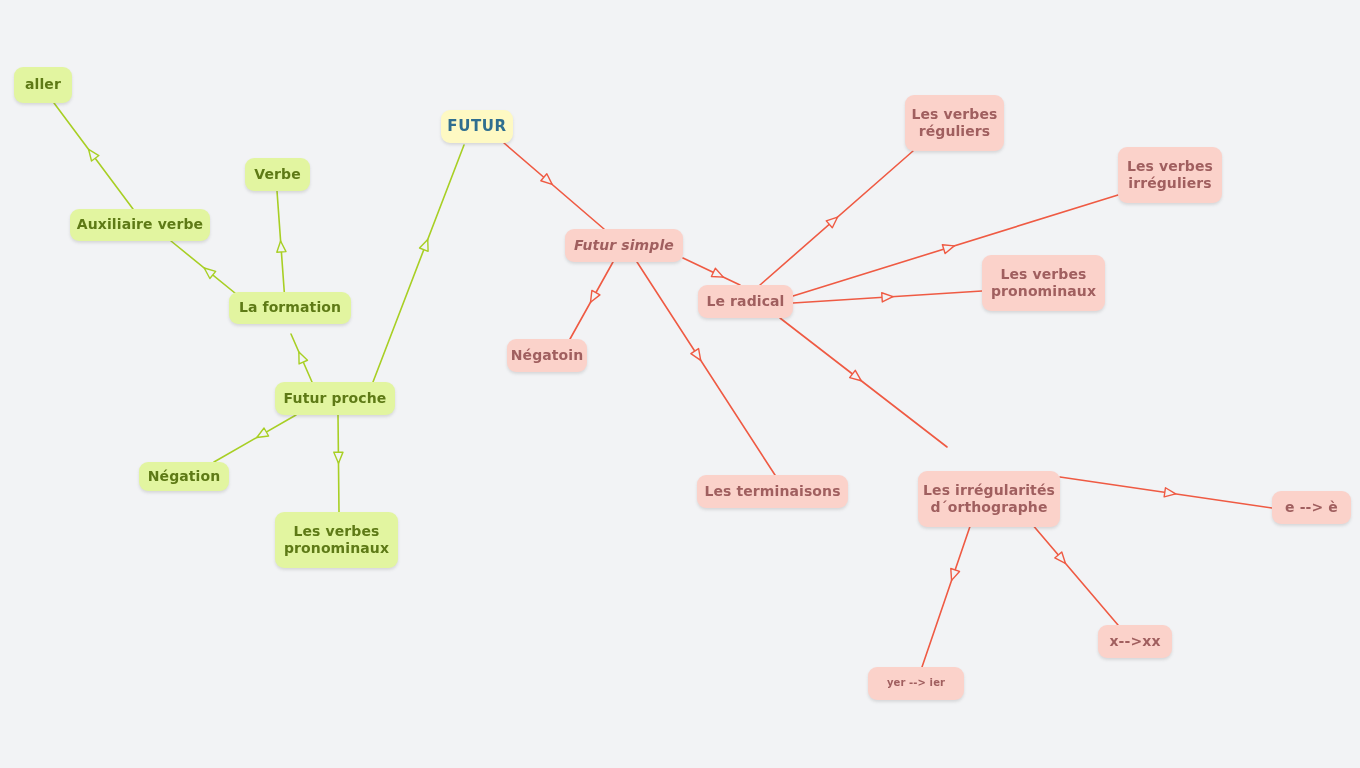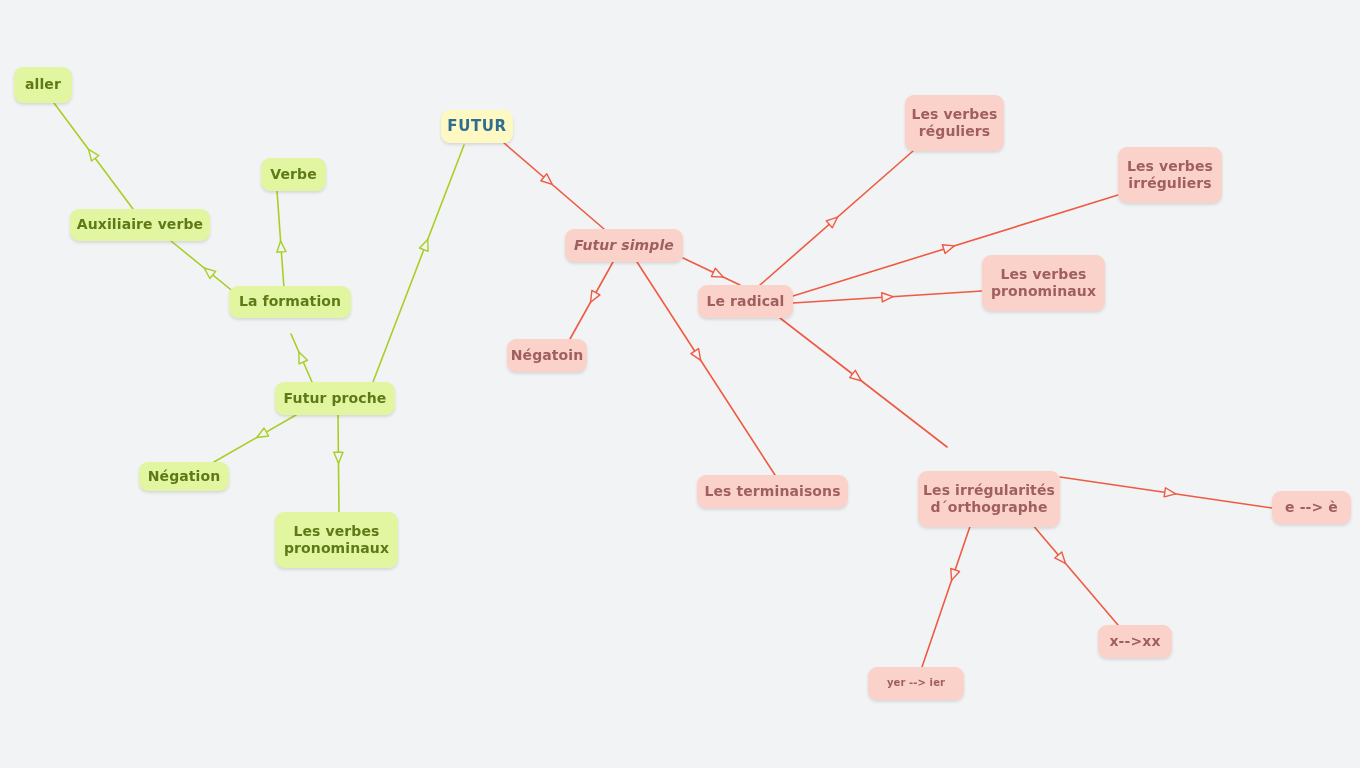--- a/index.html
+++ b/index.html
@@ -131,22 +131,22 @@
       </g>
       <g>
         <line x1="978" y1="503" x2="922" y2="667" stroke="#ef5a43" stroke-width="1.6" stroke-linecap="round"></line>
         <polygon points="951.5827088068967,580.364924208374 950.7840818551906,568.468614066485 959.4905005310161,571.441537516767" fill="#f2f3f5" stroke="#ef5a43" stroke-width="1.4" stroke-linejoin="round"></polygon>
       </g>
     </svg>
   <div id="node-layer">
       <div class="node blue" style="left: 441px; top: 110px; width: 72px; height: 33px; font-size: 15px;">FUTUR</div>
       <div class="node green" style="left: 14px; top: 67px; width: 58px; height: 36px; font-size: 14px;">aller</div>
       <div class="node green" style="left: 70px; top: 209px; width: 140px; height: 32px; font-size: 14px;">Auxiliaire verbe</div>
-      <div class="node green" style="left: 245px; top: 158px; width: 65px; height: 33px; font-size: 14px; margin-left: 16px;">Verbe</div>
-      <div class="node green" style="left: 229px; top: 286px; width: 122px; height: 32px; font-size: 14px;">La formation</div>
+      <div class="node green" style="left: 245px; top: 158px; width: 65px; height: 33px; font-size: 14px;">Verbe</div>
+      <div class="node green" style="left: 229px; top: 292px; width: 122px; height: 32px; font-size: 14px;">La formation</div>
       <div class="node green" style="left: 275px; top: 382px; width: 120px; height: 33px; font-size: 14px;">Futur proche</div>
       <div class="node green" style="left: 139px; top: 462px; width: 90px; height: 29px; font-size: 14px;">Négation</div>
       <div class="node green" style="left: 275px; top: 512px; width: 123px; height: 56px; font-size: 14px;">Les verbes
 pronominaux</div>
       <div class="node pink" style="left: 565px; top: 229px; width: 118px; height: 33px; font-size: 14px; font-style: italic;">Futur simple</div>
       <div class="node pink" style="left: 507px; top: 339px; width: 80px; height: 33px; font-size: 14px;">Négatoin</div>
       <div class="node pink" style="left: 697px; top: 475px; width: 151px; height: 33px; font-size: 14px;">Les terminaisons</div>
       <div class="node pink" style="left: 698px; top: 285px; width: 95px; height: 33px; font-size: 14px;">Le radical</div>
       <div class="node pink" style="left: 905px; top: 95px; width: 99px; height: 56px; font-size: 14px;">Les verbes
 réguliers</div>

